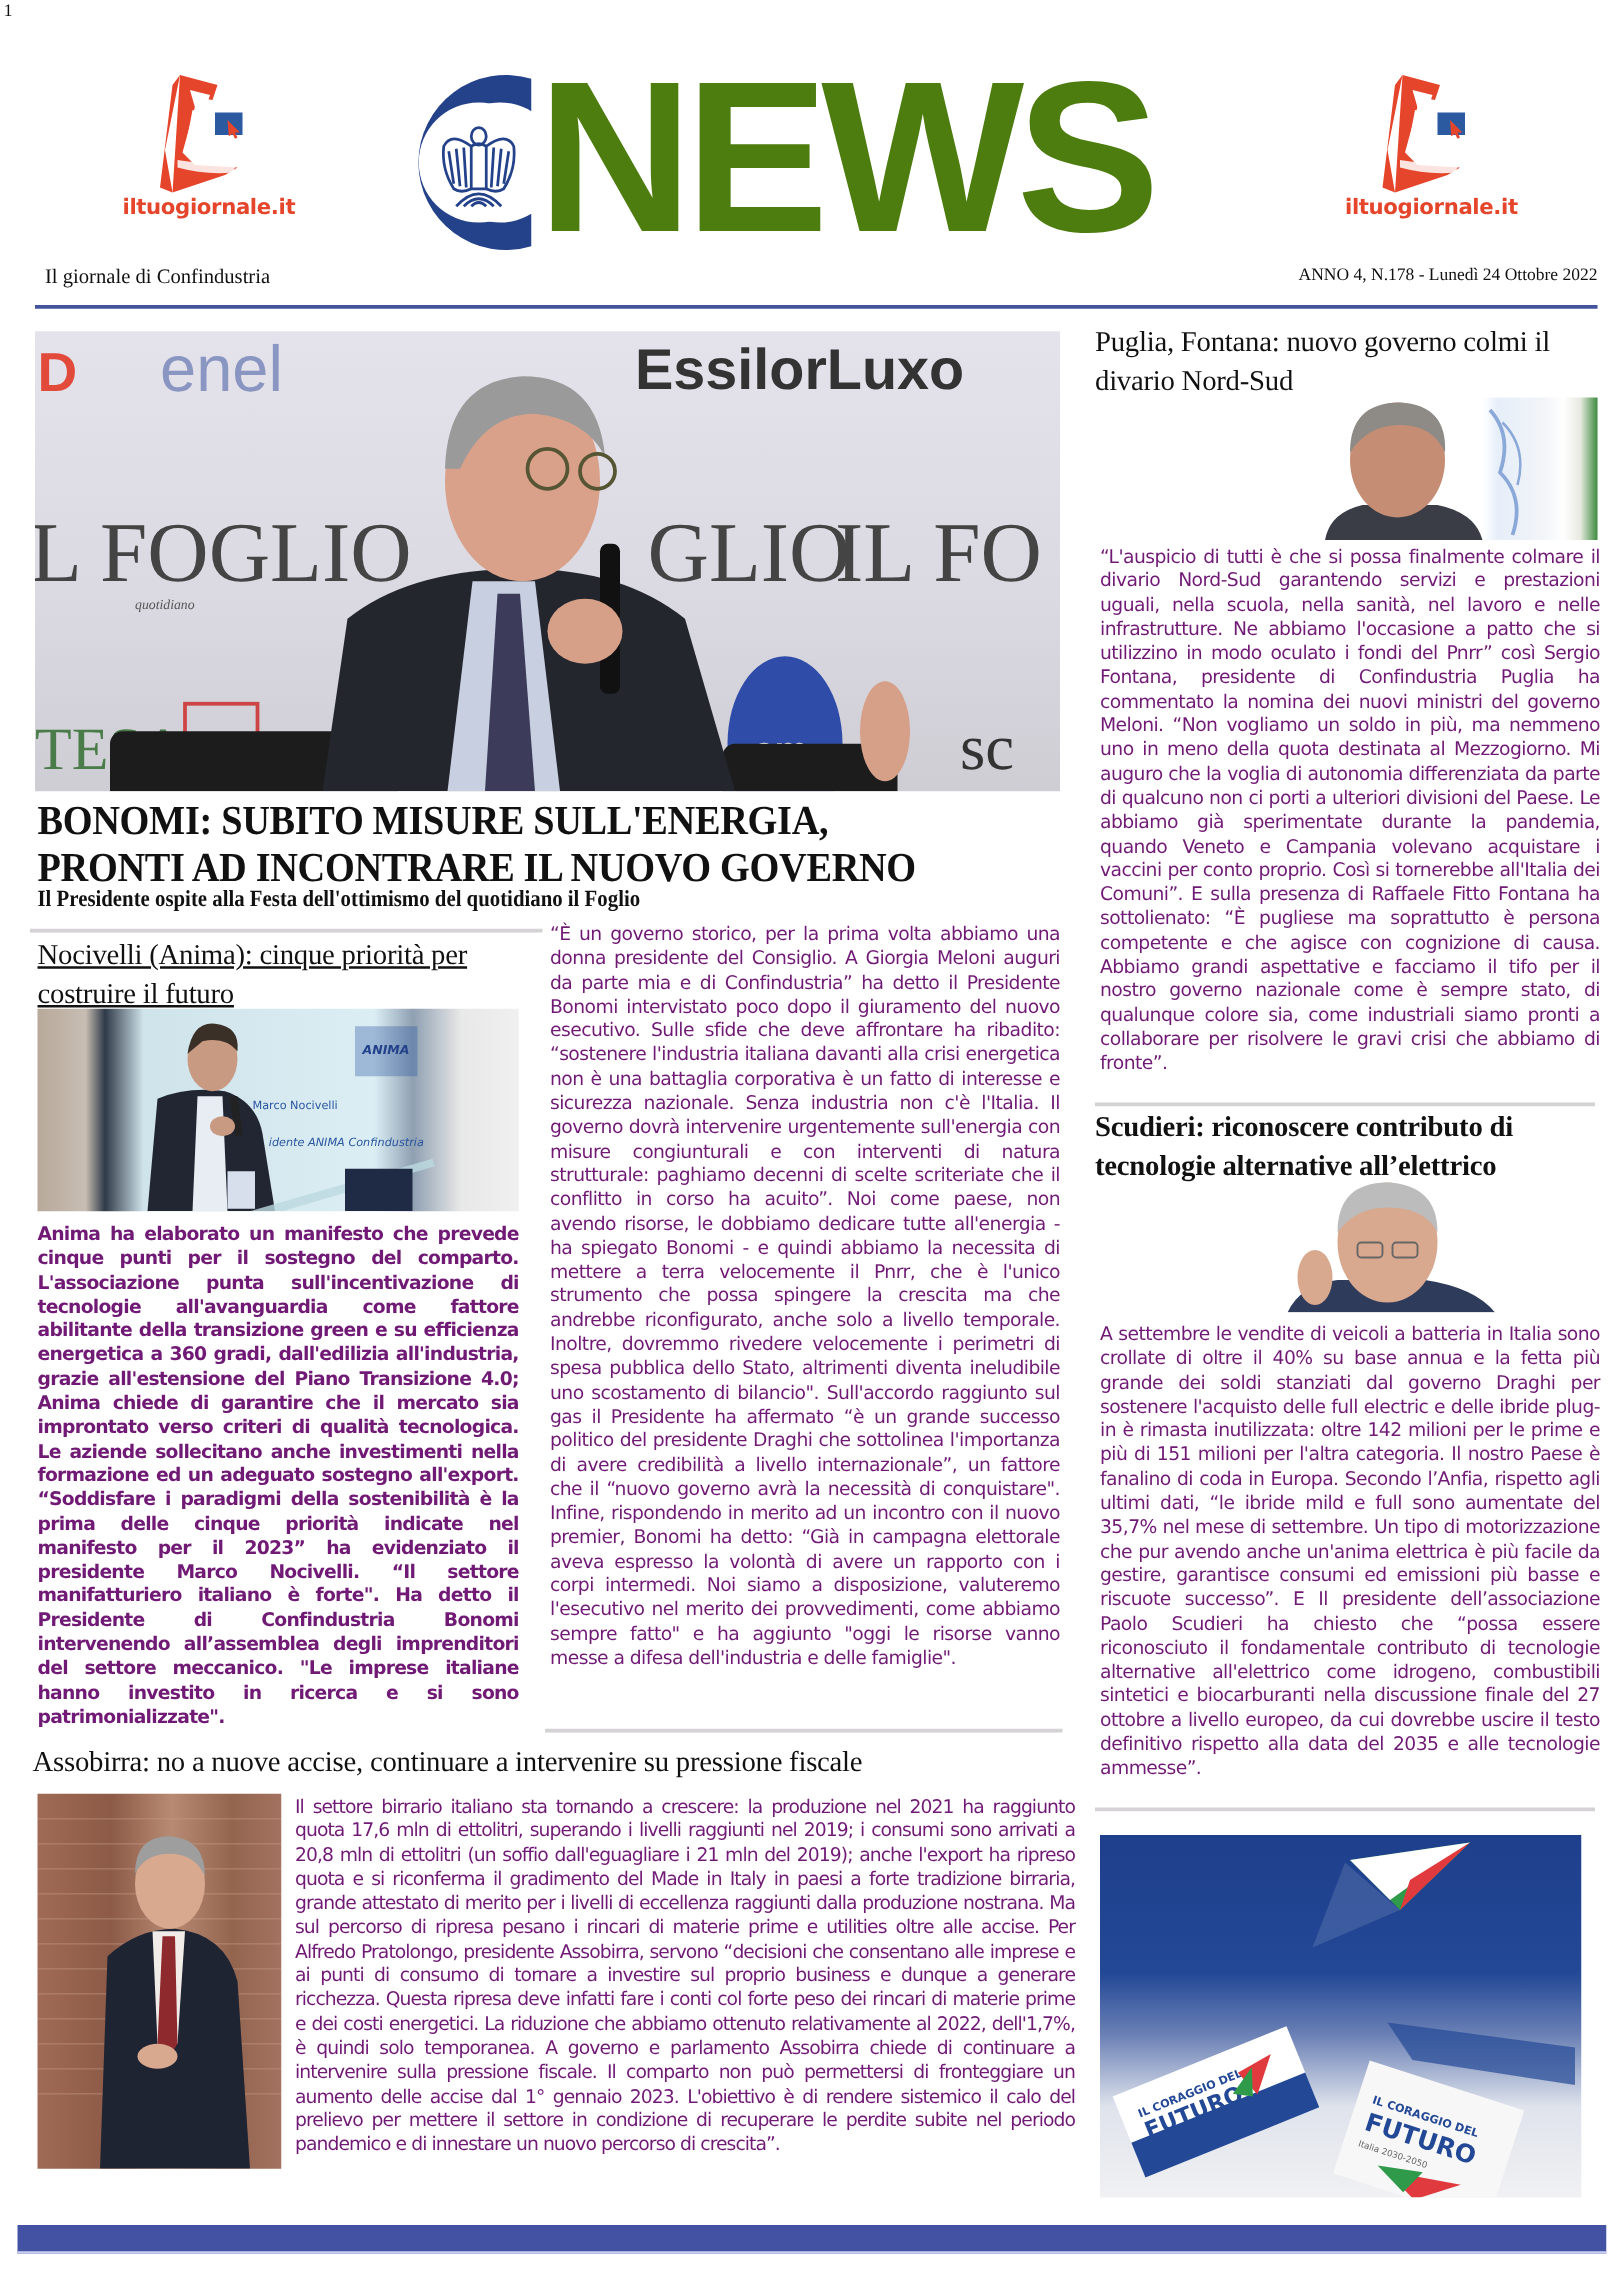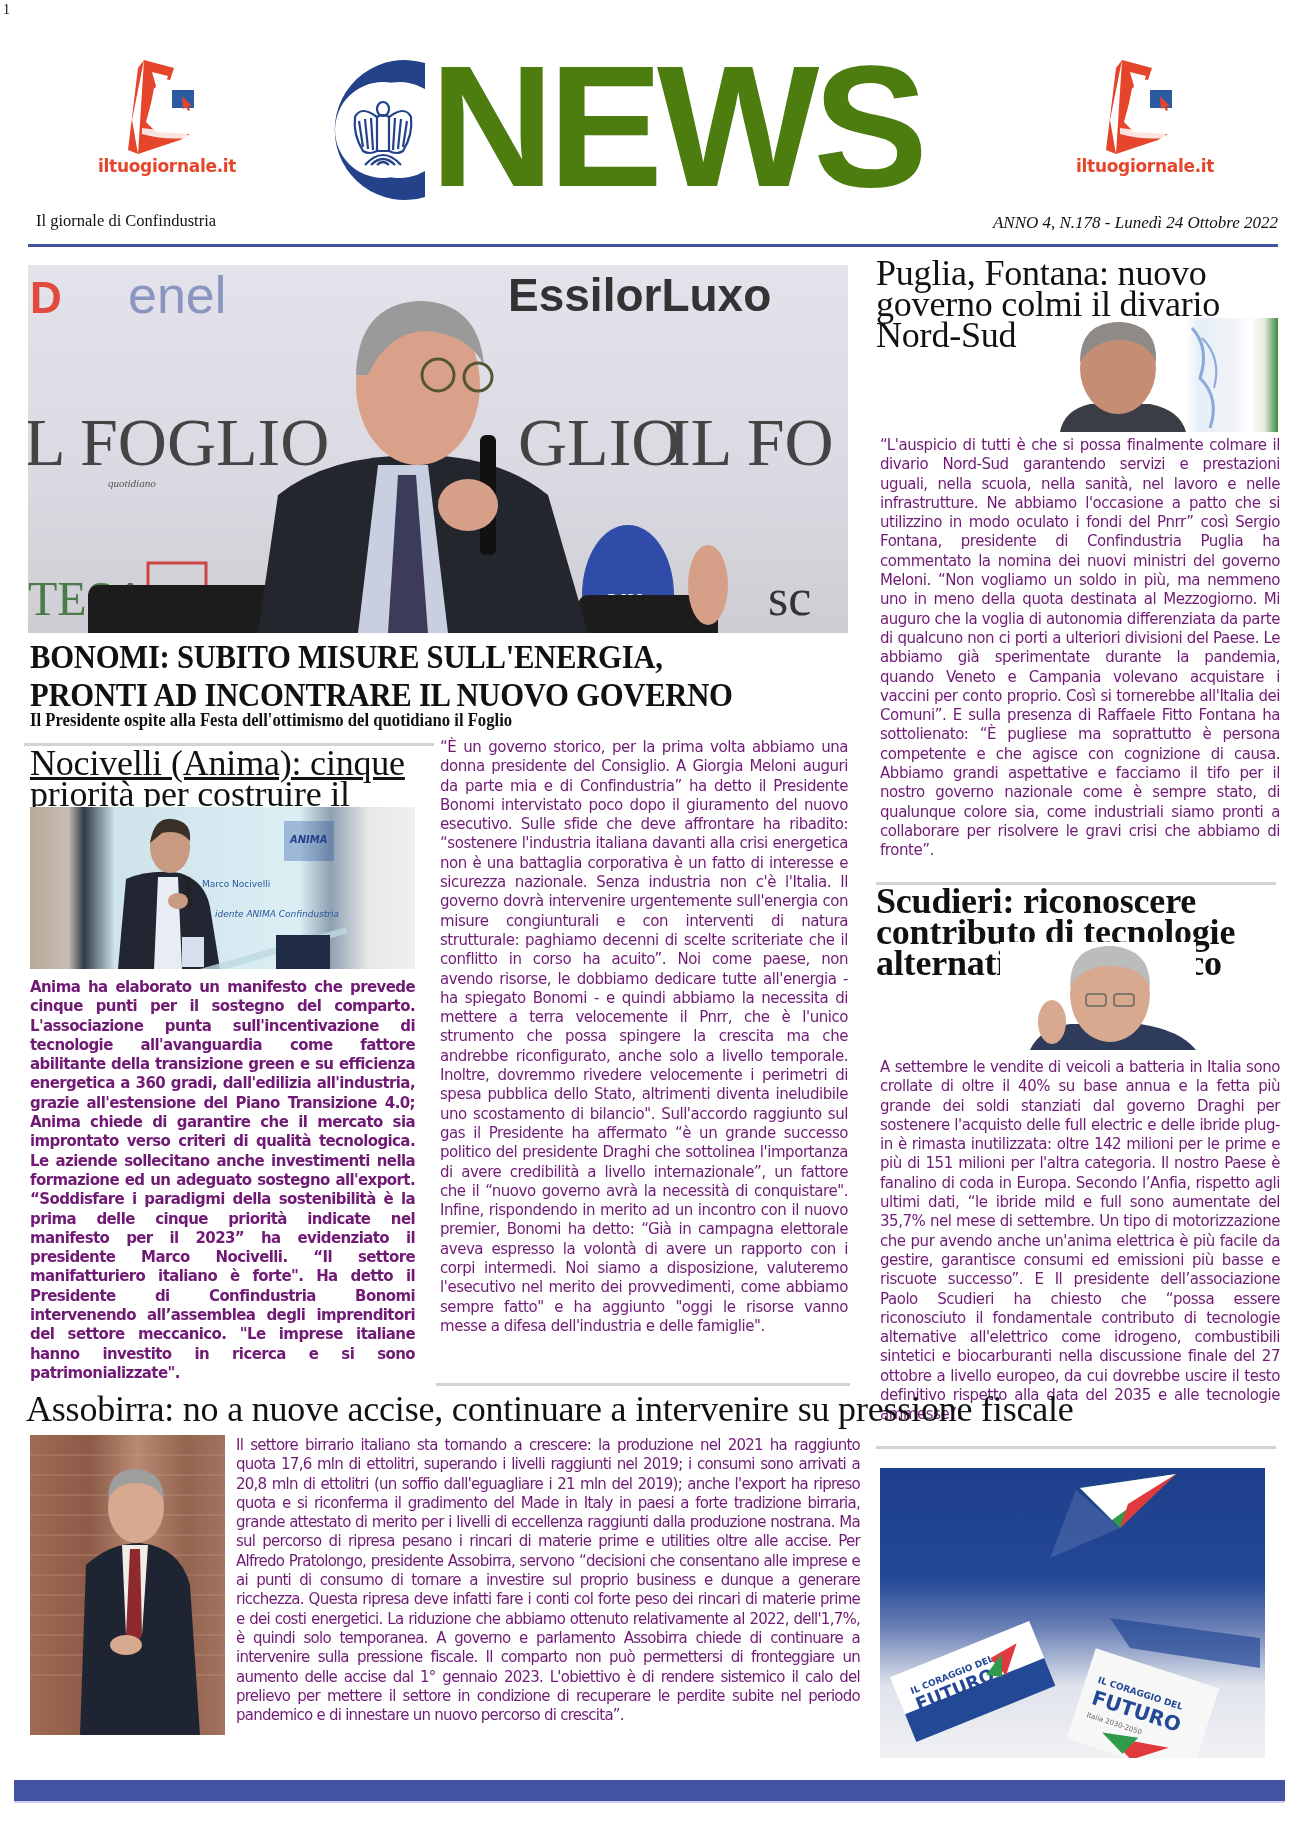--- a/index.html
+++ b/index.html
@@ -7,32 +7,32 @@
   .abs { position:absolute; }
   .page-num { left:3px; top:2px; font-family:"Liberation Serif", serif; font-size:14px; }
 
   
   .itlogo { width:130px; height:120px; }
   .itlogo .site { position:absolute; left:0; right:0; top:98px; text-align:left; font-family:"DejaVu Sans", sans-serif; font-weight:bold; font-size:17px; color:#e5452a; letter-spacing:-0.3px; }
   .masthead { left:305px; top:55px; width:680px; height:150px; }
   .masthead .news { position:absolute; left:125px; top:-4px; font-family:"Liberation Sans", sans-serif; font-weight:bold; font-size:172px; line-height:150px; color:#4d7c0f; letter-spacing:-6px; }
 
   .sub-left { left:36px; top:211px; font-family:"Liberation Serif", serif; font-size:16.5px; }
-  .sub-right { right:20px; top:213px; font-family:"Liberation Serif", serif; font-size:17px;font-style:italic; }
+  .sub-right { right:20px; top:213px; font-family:"Liberation Serif", serif; font-size:14px; }
   .hrule { left:28px; width:1250px; top:244px; height:3px; background:#43549c; }
 
   
   .main-photo { left:28px; top:265px; width:820px; height:368px; overflow:hidden; background:linear-gradient(180deg,#e4e2ea 0%,#dad8e0 60%,#cfcdd4 100%); }
 
   .headline { left:30px; top:638px; width:830px; font-family:"Liberation Serif", serif; font-weight:bold; font-size:33px; line-height:38px; letter-spacing:-0.3px; transform:scaleX(0.93); transform-origin:left top; white-space:nowrap; }
   .subhead { left:30px; top:710px; font-family:"Liberation Serif", serif; font-weight:bold; font-size:18.5px; transform:scaleX(0.9); transform-origin:left top; white-space:nowrap; }
 
   .rule-gray { height:3px; background:#d4d2d4; }
 
-  .h2 { font-family:"Liberation Serif", serif; font-size:36px; line-height:31px; letter-spacing:-0.2px; color:#111; }
+  .h2 { font-family:"Liberation Serif", serif; font-size:23px; line-height:31px; letter-spacing:-0.2px; color:#111; }
   .body { font-family:"DejaVu Sans", sans-serif; font-size:15px; line-height:19.3px; text-align:justify; hyphens:manual; color:#701a75; letter-spacing:-0.45px; }
   .body.bold { font-weight:bold; letter-spacing:-0.6px; }
 
   .photo { overflow:hidden; position:absolute; }
 
   .footer-bar { left:14px; top:1780px; width:1271px; height:21px; background:#4452a3; border-bottom:2px solid #c9cff0; }
 
   .ad { left:880px; top:1468px; width:385px; height:290px; overflow:hidden; background:linear-gradient(180deg,#1e3f8c 0%,#234896 38%,#6a80b5 55%,#dfe3ec 75%,#f1f1f3 100%); }
   .ad-title { position:absolute; left:0; right:0; top:76px; text-align:center; color:#fff; font-family:"DejaVu Sans", sans-serif; font-size:23px; letter-spacing:0.3px; white-space:nowrap; }
   .ad-title b { font-weight:bold; }

